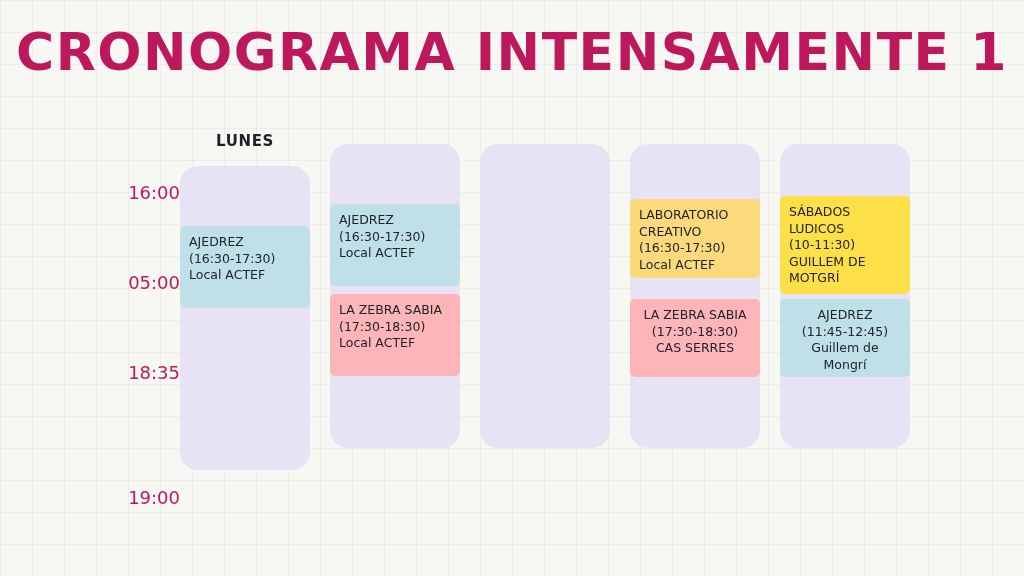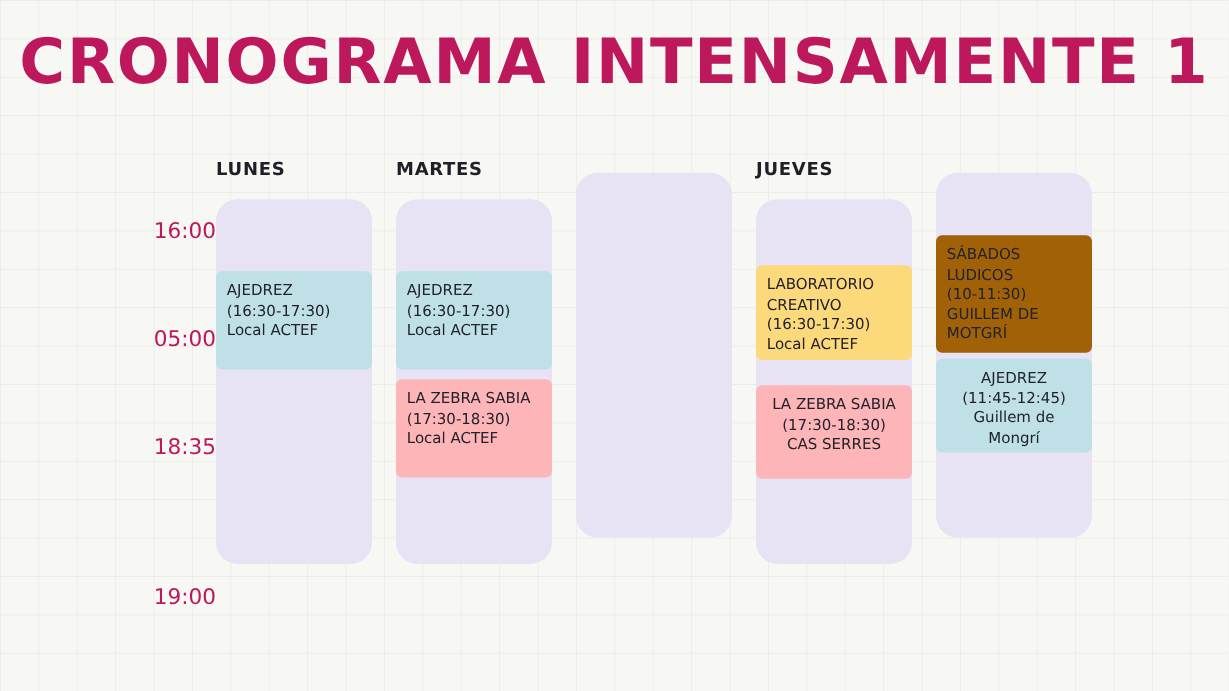--- a/index.html
+++ b/index.html
@@ -59,20 +59,21 @@
     font-family: "DejaVu Sans", sans-serif;
   }
 
   
   .day-col {
     position: absolute;
     top: 0;
     width: 130px;
   }
   .day-head {
+    text-align: center;
     font-size: 15px;
     font-weight: bold;
     letter-spacing: 0.6px;
     color: #1f1f28;
     font-family: "DejaVu Sans", sans-serif;
     height: 22px;
     line-height: 22px;
     text-transform: uppercase;
   }
   .col-body {
@@ -118,56 +119,54 @@
         <div class="day-head">LUNES</div>
         <div class="col-body">
           <div class="event" style="top: 60px; height: 82px; background: rgb(191, 224, 230);">
             <div>AJEDREZ</div>
             <div>(16:30-17:30)</div>
             <div>Local ACTEF</div>
           </div>
         </div>
       </div>
       <div class="day-col" style="left: 250px;">
-        <div class="day-head">MARTES</div>
         <div class="col-body">
           <div class="event" style="top: 60px; height: 82px; background: rgb(191, 224, 230);">
             <div>AJEDREZ</div>
             <div>(16:30-17:30)</div>
             <div>Local ACTEF</div>
           </div>
           <div class="event" style="top: 150px; height: 82px; background: rgb(253, 181, 184);">
             <div>LA ZEBRA SABIA</div>
             <div>(17:30-18:30)</div>
             <div>Local ACTEF</div>
           </div>
         </div>
       </div>
       <div class="day-col" style="left: 400px;">
         <div class="col-body"></div>
       </div>
       <div class="day-col" style="left: 550px;">
-        <div class="day-head">JUEVES</div>
         <div class="col-body">
           <div class="event" style="top: 55px; height: 79px; background: rgb(252, 217, 122);">
             <div>LABORATORIO</div>
             <div>CREATIVO</div>
             <div>(16:30-17:30)</div>
             <div>Local ACTEF</div>
           </div>
           <div class="event center" style="top: 155px; height: 78px; background: rgb(253, 181, 184);">
             <div>LA ZEBRA SABIA</div>
             <div>(17:30-18:30)</div>
             <div>CAS SERRES</div>
           </div>
         </div>
       </div>
       <div class="day-col" style="left: 700px;">
         <div class="col-body">
-          <div class="event" style="top: 52px; height: 98px; background: #a16207;">
+          <div class="event" style="top: 52px; height: 98px; background: #fde047;">
             <div>SÁBADOS</div>
             <div>LUDICOS</div>
             <div>(10-11:30)</div>
             <div>GUILLEM DE</div>
             <div>MOTGRÍ</div>
           </div>
           <div class="event center" style="top: 155px; height: 78px; background: rgb(191, 224, 230);">
             <div>AJEDREZ</div>
             <div>(11:45-12:45)</div>
             <div>Guillem de</div>

